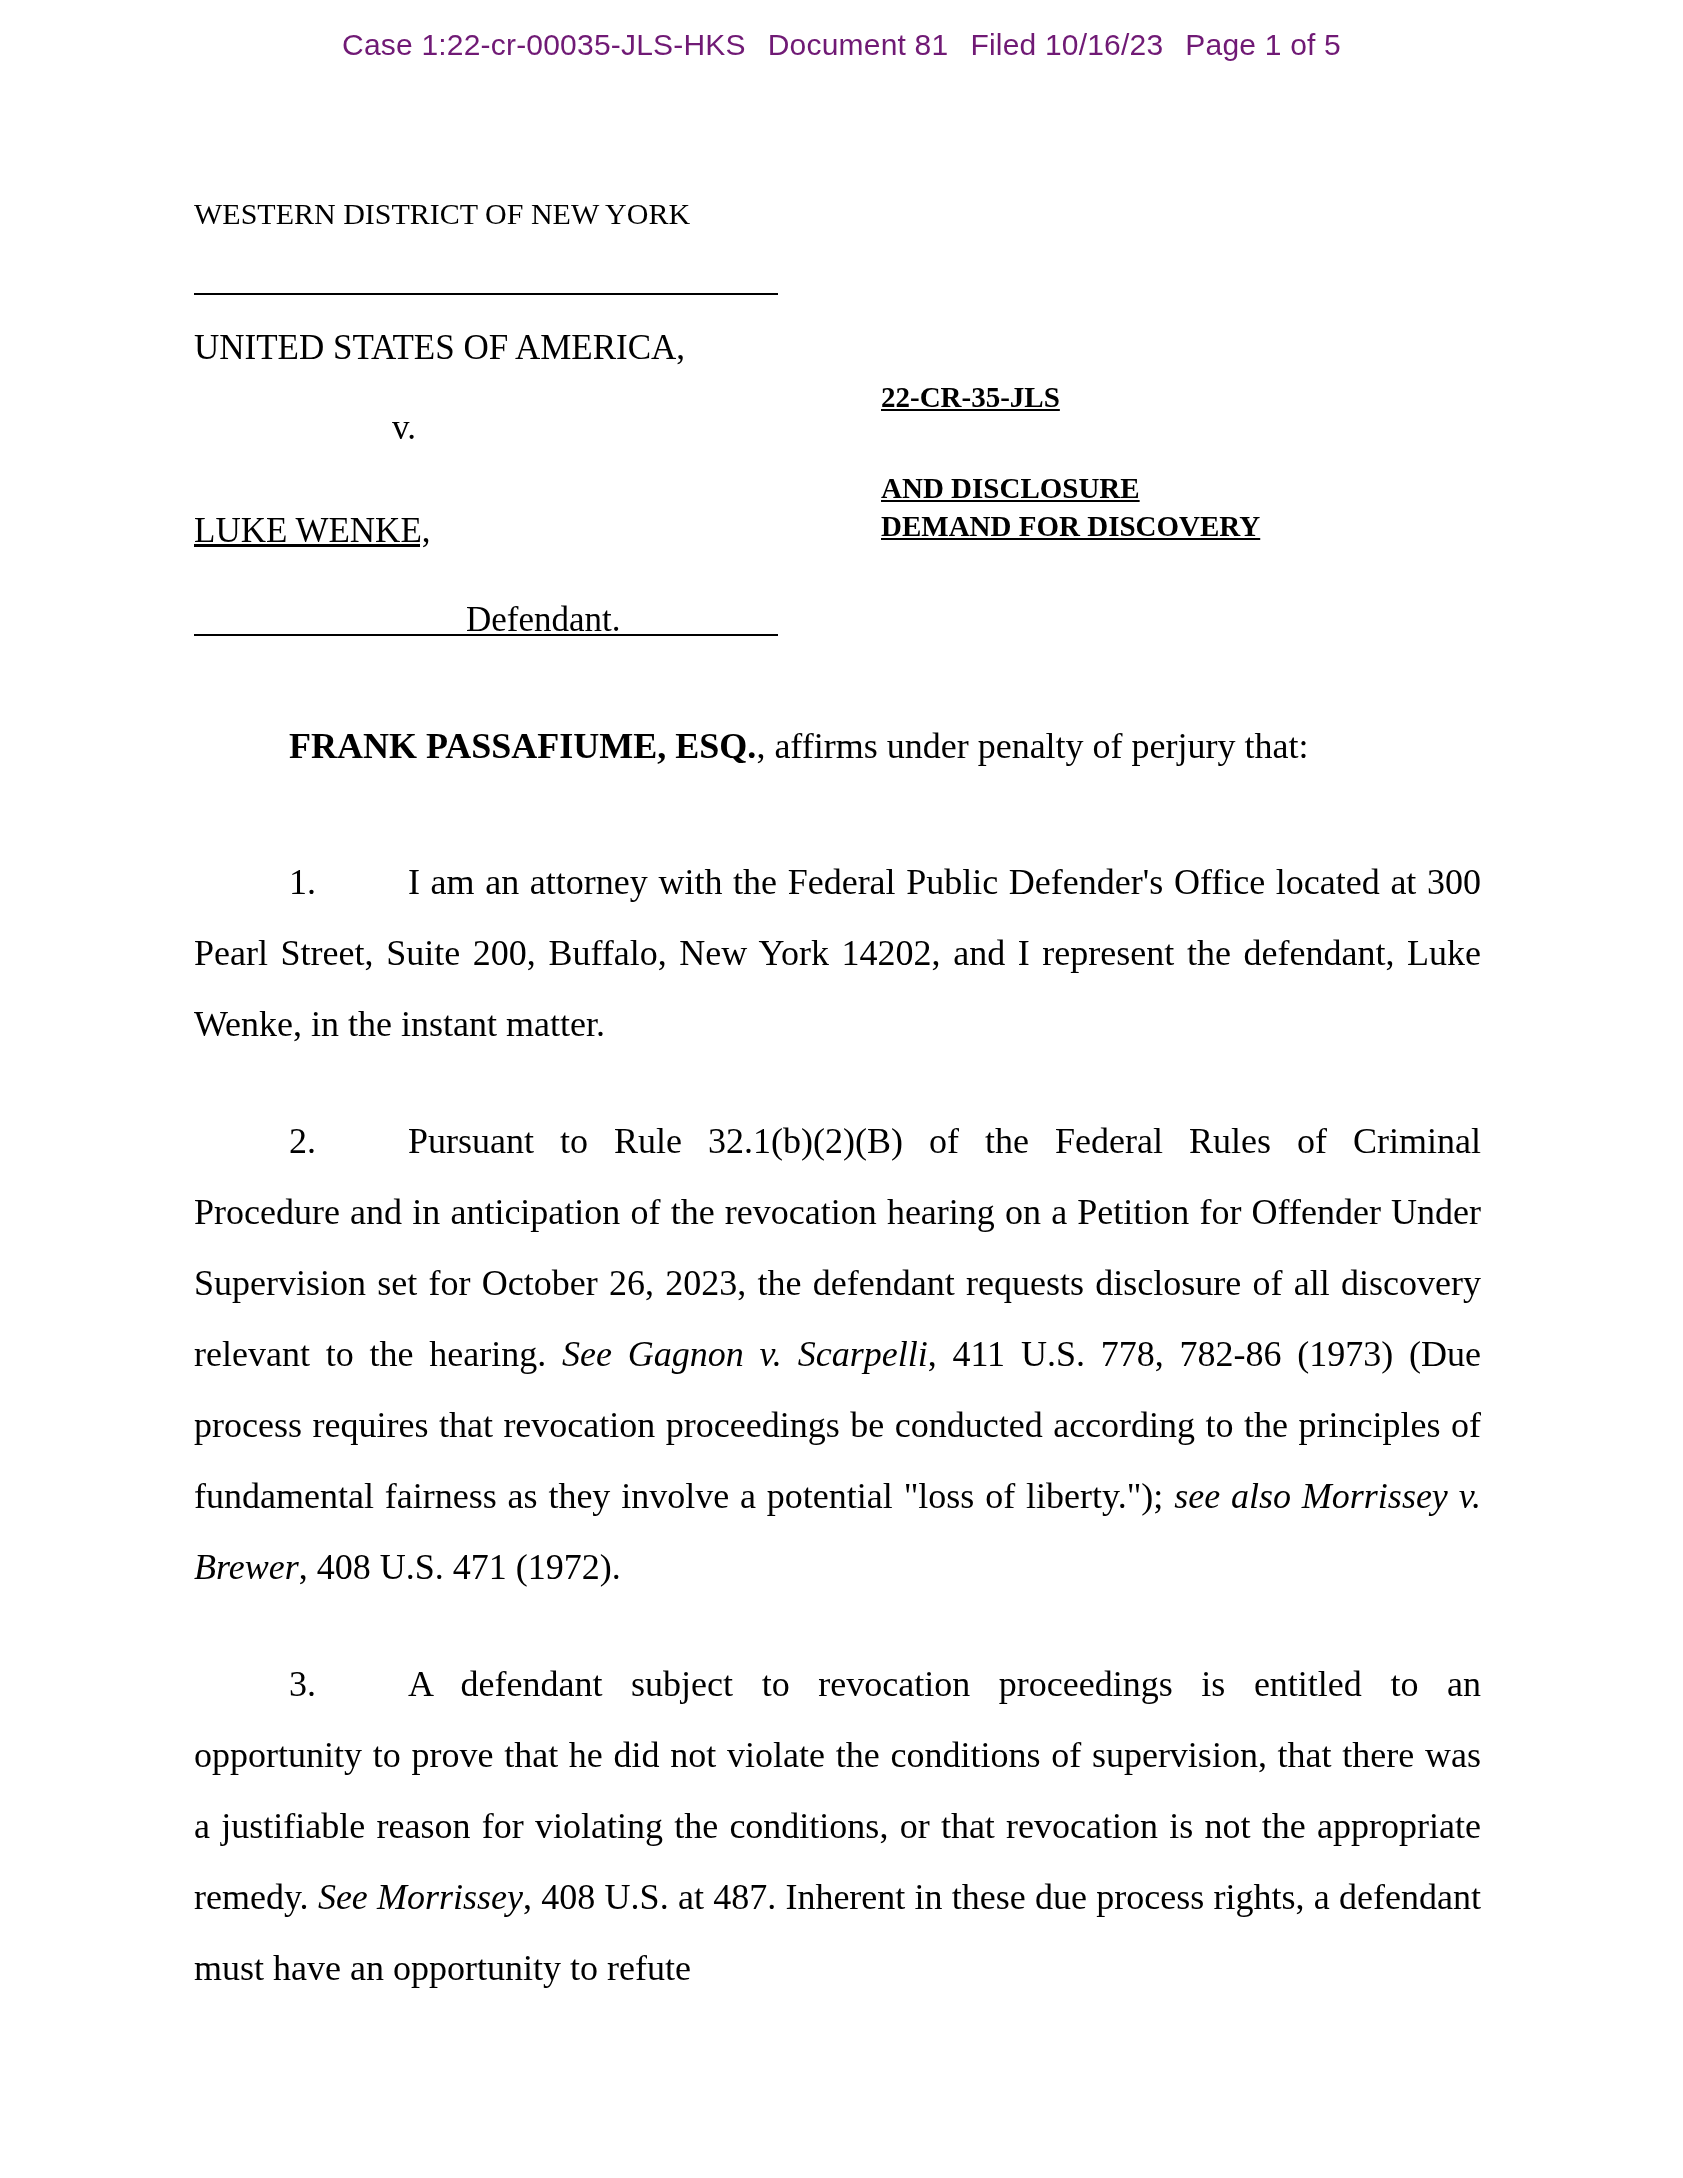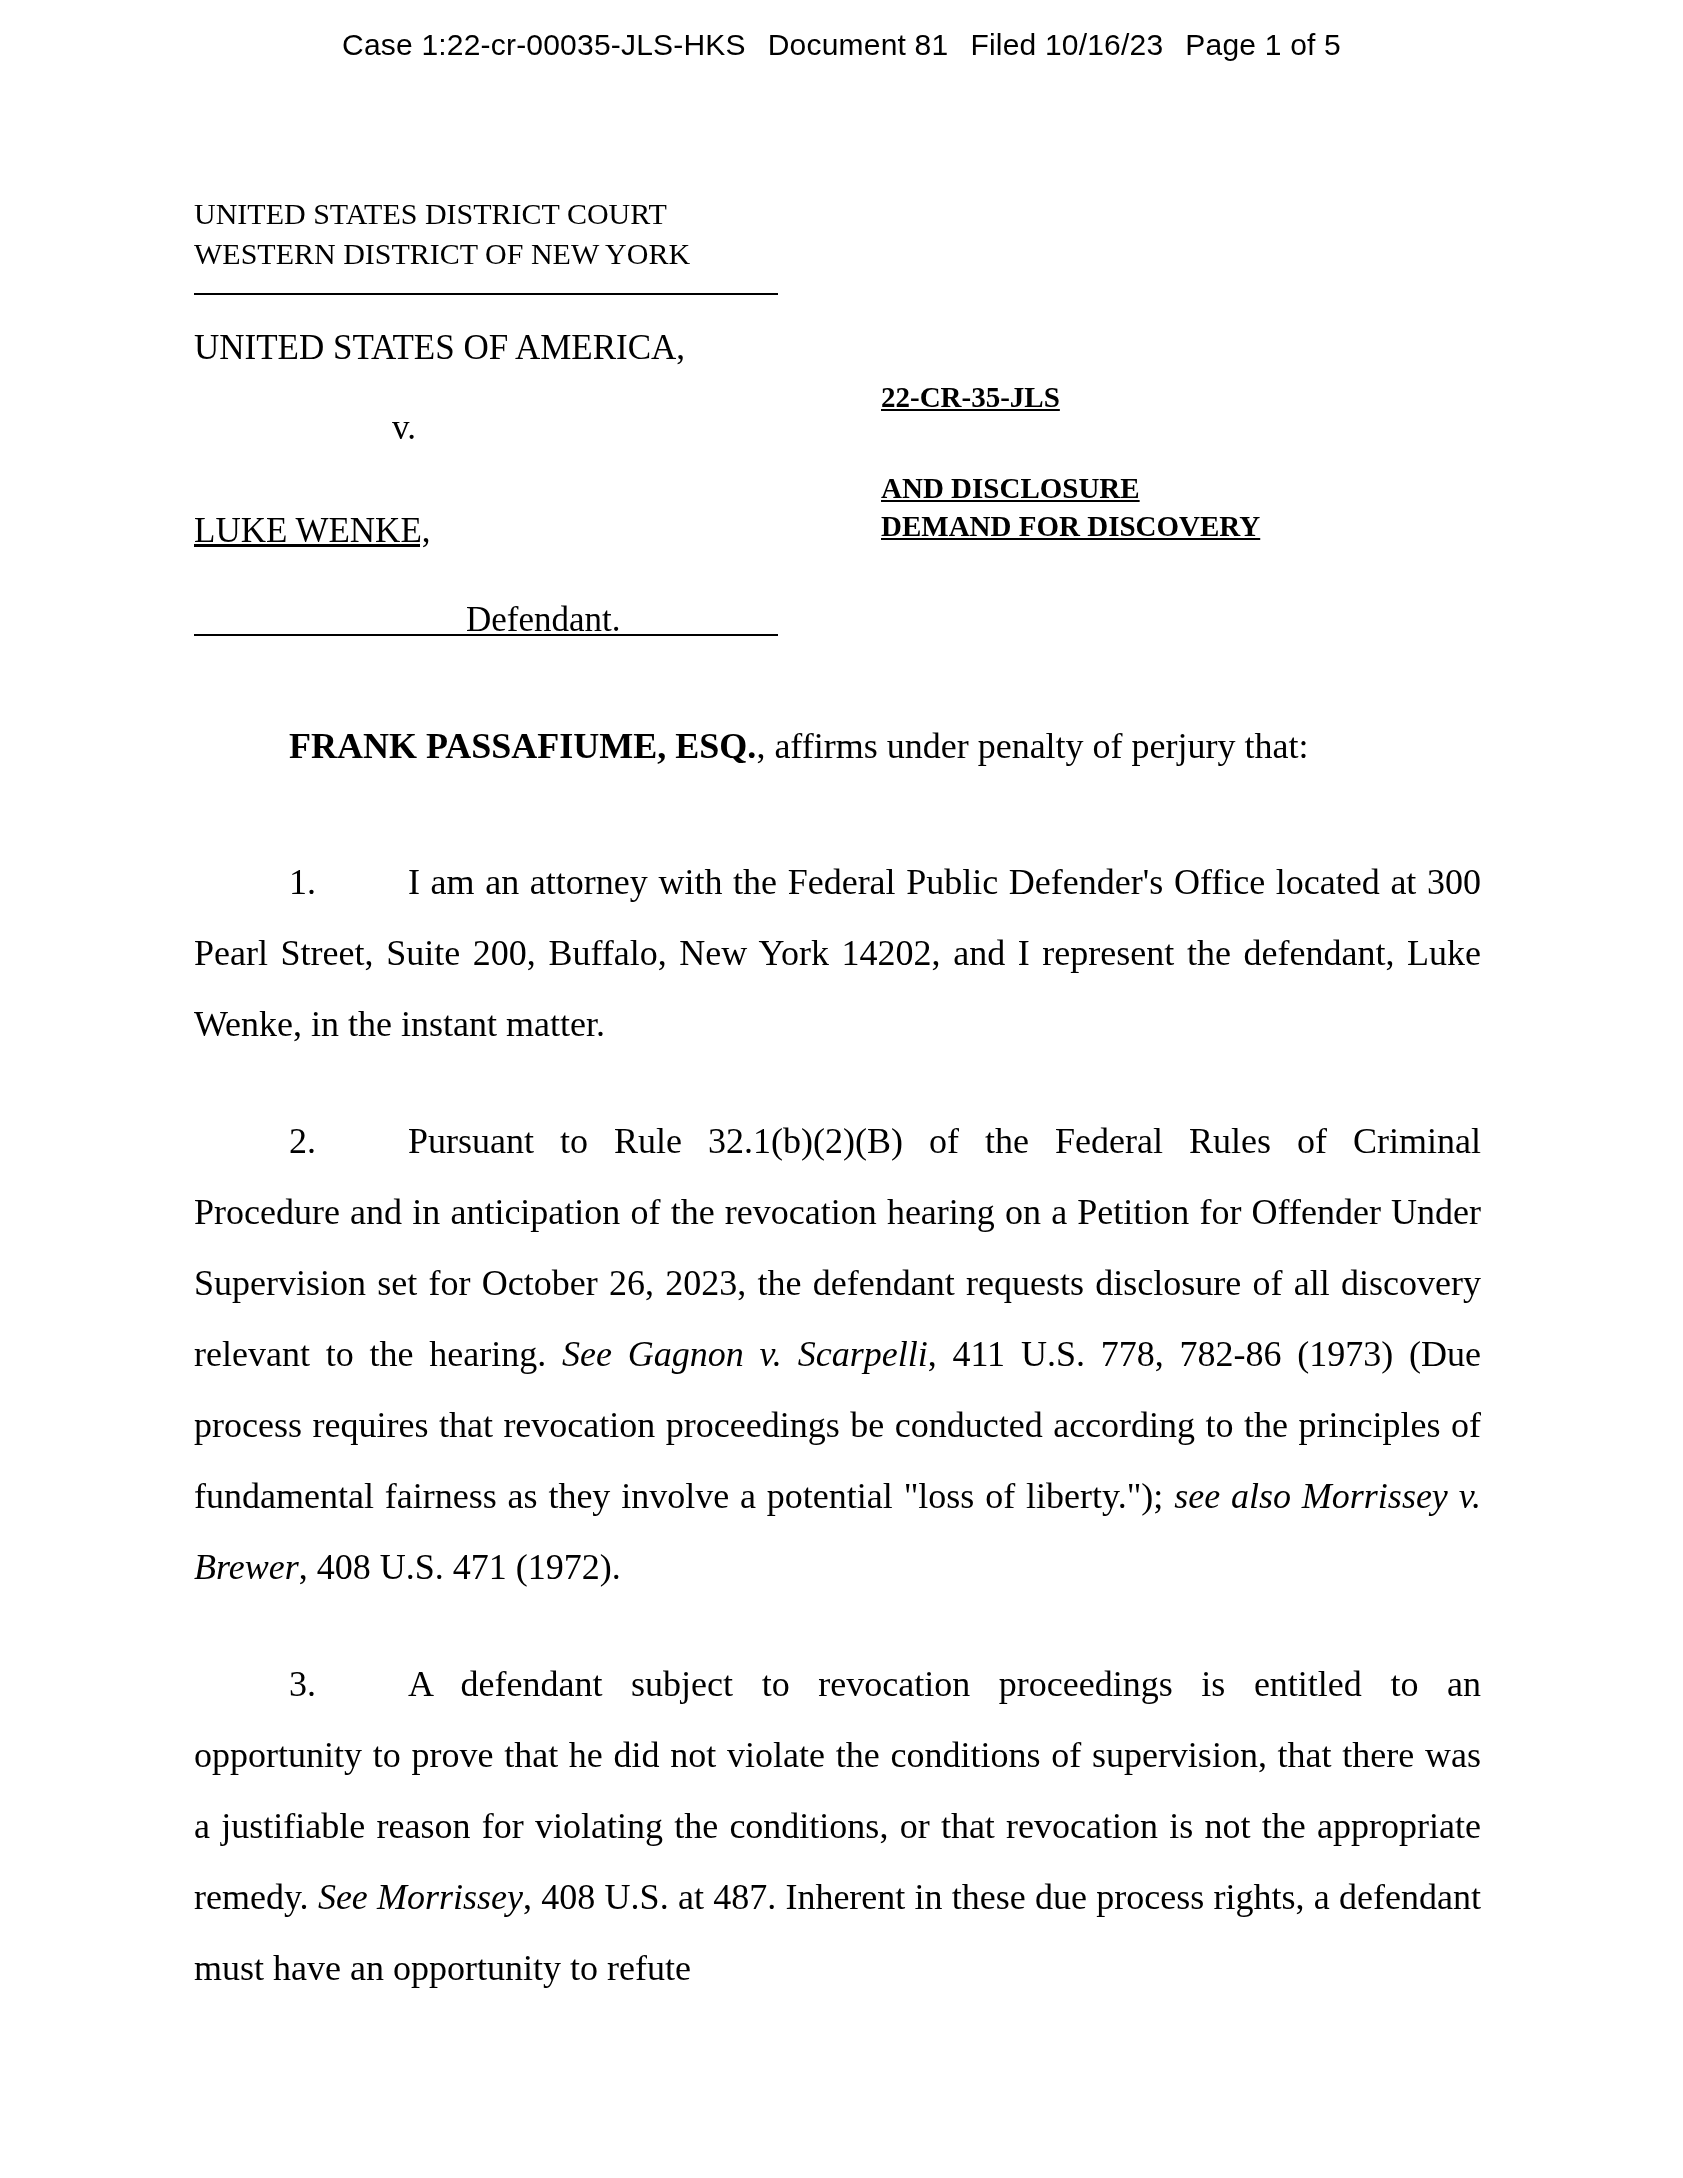--- a/index.html
+++ b/index.html
@@ -123,28 +123,27 @@
     text-indent: 0;
   }
   i, .ital { font-style: italic; }
   b, .bold { font-weight: bold; }
 </style>
 </head>
 <body>
 
 <div class="page">
 
-  <div class="ecf-header" style="color: #000000;">
+  <div class="ecf-header" style="color: #701a75;">
     <span class="seg">Case 1:22-cr-00035-JLS-HKS</span><span class="ecf-gap"></span><span class="seg">Document 81</span><span class="ecf-gap"></span><span class="seg">Filed 10/16/23</span><span class="ecf-gap"></span><span class="seg">Page 1 of 5</span>
   </div>
 
   <div class="doc">
 
     <div class="court-block">
-      <div>UNITED STATES DISTRICT COURT</div>
       <div>WESTERN DISTRICT OF NEW YORK</div>
     </div>
 
     <div class="rule rule-top"></div>
     <div class="rule rule-bottom"></div>
 
     <div class="caption-left">
       <div class="cap-line cap-plaintiff">UNITED STATES OF AMERICA,</div>
       <div class="cap-line cap-v">v.</div>
       <div class="cap-line cap-defname">LUKE WENKE,</div>

